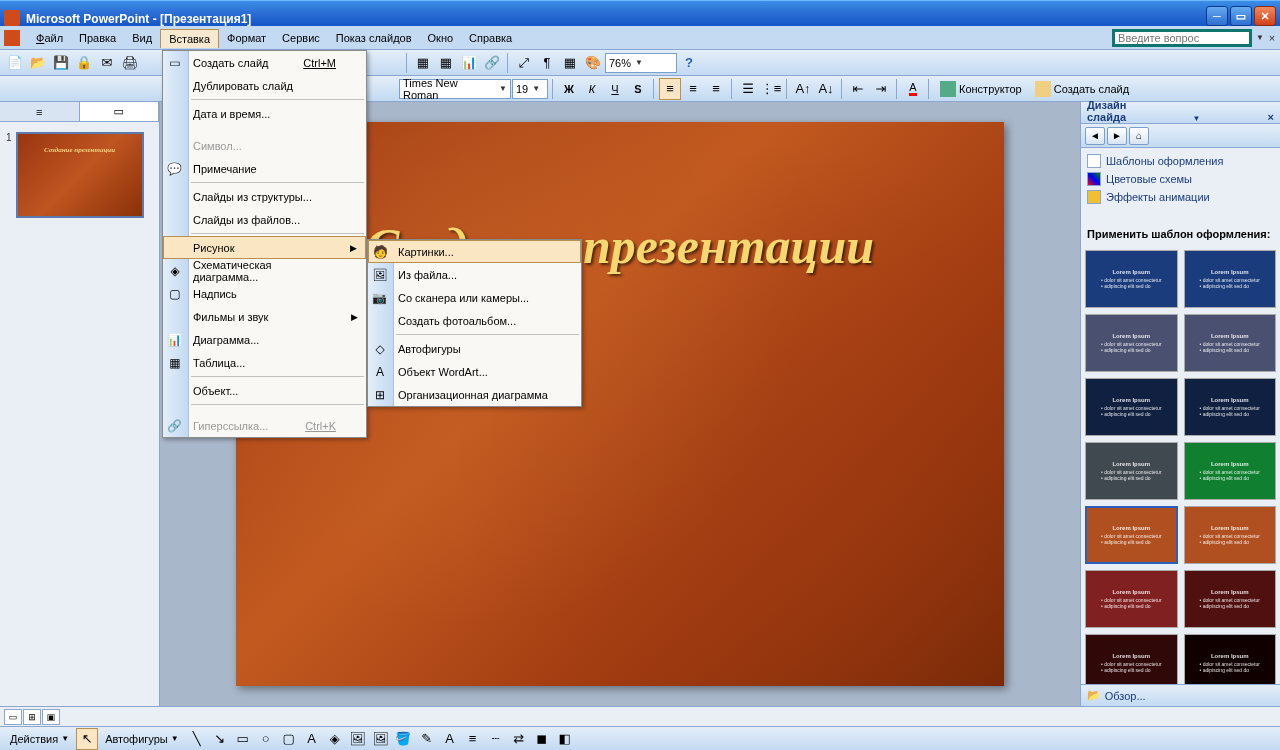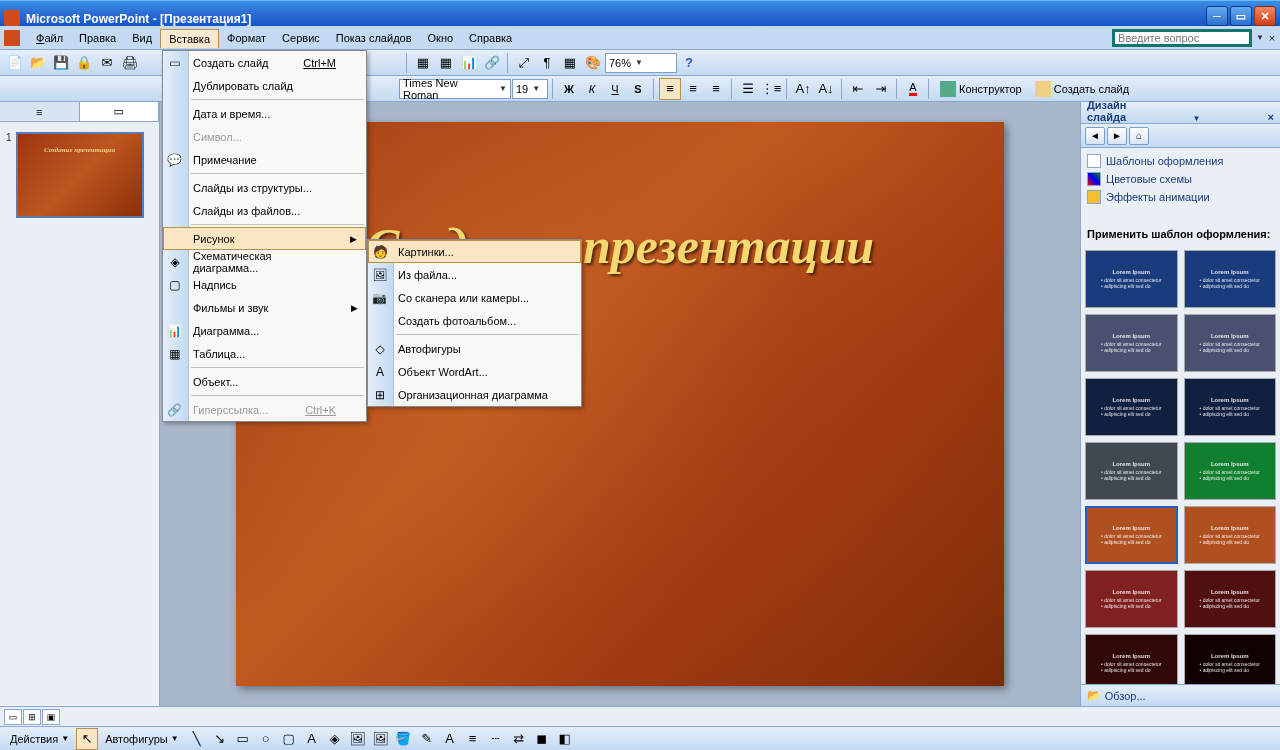--- a/index.html
+++ b/index.html
@@ -72,21 +72,21 @@
 
 .viewbar { height: 20px; background: #eaeef5; border-top: 1px solid #8ba7cf; display: flex; align-items: center; padding: 0 4px; gap: 1px; }
 .vb { width: 18px; height: 16px; border: 1px solid #8ba7cf; display:flex; align-items:center; justify-content:center; font-size:9px; background:#fff; }
 .drawbar { height: 24px; background: linear-gradient(#e4eef9,#c3daf2); border-top: 1px solid #8ba7cf; display: flex; align-items: center; padding: 0 4px; gap: 1px; }
 
 
 .dropdown { position: absolute; background: #f9f8f4; border: 1px solid #8a8a8a; box-shadow: 2px 2px 4px rgba(0,0,0,0.3); z-index: 100; }
 .dropdown .icon-col { position:absolute; left:0; top:0; bottom:0; width: 26px; background: linear-gradient(to right,#e4eef9,#c3daf2); border-right: 1px solid #b0c0d8; }
 .dmenu-item { height: 23px; display: flex; align-items: center; padding-left: 30px; padding-right: 30px; position: relative; cursor: default; }
 .dmenu-item.hl { background: #fbe6c4; border: 1px solid #b89050; padding-left: 29px; }
-.dmenu-item.disabled { color: #999; }
+.dmenu-item.disabled { color: #999; margin-top: 9px; }
 .dmenu-item .sc { position: absolute; right: 30px; text-decoration: underline; }
 .dmenu-item .arrow { position: absolute; right: 8px; font-size: 9px; }
 .dmenu-item .mi-icon { position: absolute; left: 4px; width: 16px; height: 16px; display:flex; align-items:center; justify-content:center; font-size:12px; }
 .dmenu-sep { height: 1px; background: #c0c0c0; margin: 2px 2px 2px 28px; }
 #menu1 { left: 162px; top: 50px; width: 205px; }
 #menu2 { left: 367px; top: 239px; width: 215px; }
 </style>
 </head>
 <body>
 

